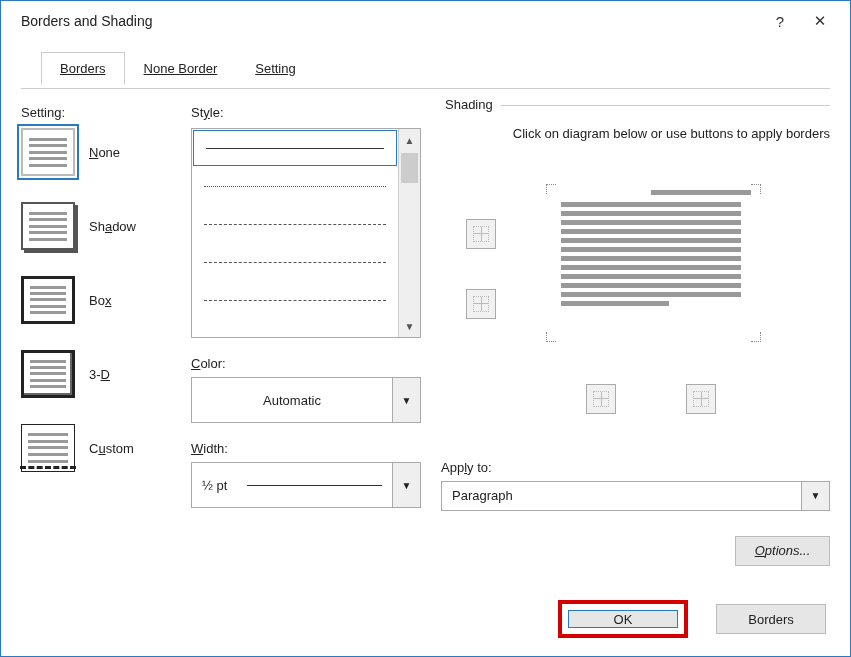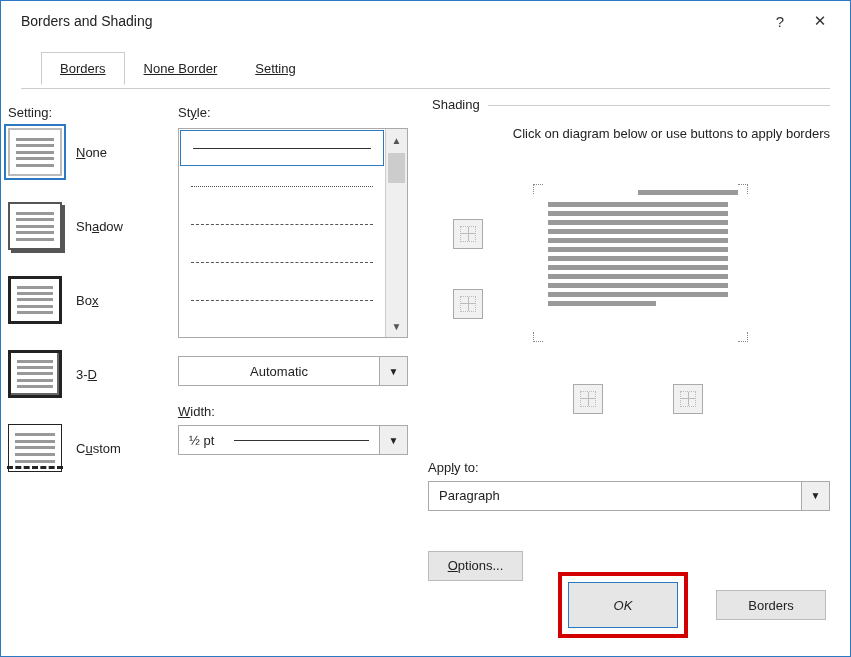--- a/index.html
+++ b/index.html
@@ -54,21 +54,21 @@
     cursor: default;
   }
   .tab.active {
     border-color: #ccc;
     background: #fff;
     border-bottom: 1px solid #fff;
   }
   .underline-first::first-letter { text-decoration: underline; }
   .content {
     display: flex;
-    padding: 16px 20px 0 7px;
+    padding: 16px 20px 0 20px;
     gap: 20px;
     height: 492px;
   }
   
   .col-setting { width: 150px; }
   .section-label { margin-bottom: 8px; }
   .setting-item {
     display: flex;
     align-items: center;
     gap: 14px;
@@ -130,21 +130,21 @@
     width: 22px;
     background: #efefef;
     display:flex; flex-direction:column; justify-content:space-between;
     border-left:1px solid #ccc;
   }
   .arrow-btn { height:22px; display:flex; align-items:center; justify-content:center; font-size:10px; color:#555;}
   .scroll-thumb { height:30px; background:#ccc; margin:2px;}
   .field-block { margin-top: 18px; }
   .combo {
     display:flex; align-items:center;
-    border:1px solid #aaa; height:30px; margin-top:6px;
+    border:1px solid #aaa; height:46px; margin-top:6px;
   }
   .combo .combo-body { flex:1; display:flex; align-items:center; justify-content:center; gap:10px; padding:0 10px;}
   .combo .combo-arrow {
     width:28px; height:100%; border-left:1px solid #aaa;
     display:flex; align-items:center; justify-content:center; font-size:10px; background:#efefef;
   }
   .width-line { flex:1; border-top:1px solid #333; margin-left:10px;}
   
   .col-preview { flex:1; }
   .preview-group {
@@ -190,36 +190,36 @@
       linear-gradient(#bbb,#bbb) center/100% 1px no-repeat,
       linear-gradient(#bbb,#bbb) center/1px 100% no-repeat;
     border:1px dotted #bbb;
   }
   .apply-block{ margin-top:66px;}
   .apply-combo {
     display:flex; border:1px solid #aaa; height:30px; margin-top:6px;
   }
   .apply-combo .body{flex:1; padding:0 10px; display:flex; align-items:center;}
   .apply-combo .arrow{width:28px; border-left:1px solid #aaa; background:#efefef; display:flex;align-items:center;justify-content:center;font-size:10px;}
-  .options-row{ display:flex; justify-content:flex-start; margin-top:40px;}
+  .options-row{ display:flex; justify-content:flex-end; margin-top:25px;font-style:italic;}
   .btn-std {
     min-width:95px; height:30px; background:#e6e6e6; border:1px solid #bbb;
     display:flex; align-items:center; justify-content:center; cursor:default;
   }
   .footer {
     position:absolute; bottom:18px; right:24px;
     display:flex; gap:28px; align-items:center;
   }
   .ok-highlight {
     padding:6px;
     border:4px solid #d30000;
   }
   .btn-ok {
-    min-width:110px; height:46px; background:#e6e6e6; border:1px solid #2b79c2;
-    display:flex;align-items:center;justify-content:center;font-style:italic;
+    min-width:110px; height:18px; background:#e6e6e6; border:1px solid #2b79c2;
+    display:flex;align-items:center;justify-content:center;
   }
 </style>
 </head>
 <body>
 
 <div class="dialog">
 
   <div class="titlebar">
     <span>Borders and Shading</span>
     <span class="spacer"></span>
@@ -322,20 +322,21 @@
         </div>
         <div class="style-scroll">
           <div class="arrow-btn">▲</div>
           <div class="scroll-thumb"></div>
           <div style="flex:1"></div>
           <div class="arrow-btn">▼</div>
         </div>
       </div>
 
       <div class="field-block">
+        <div><span style="text-decoration:underline">C</span>olor:</div>
         <div class="combo">
           <div class="combo-body">
             <span>Automatic</span>
           </div>
           <div class="combo-arrow">▼</div>
         </div>
       </div>
 
       <div class="field-block">
         <div><span style="text-decoration:underline">W</span>idth:</div>

